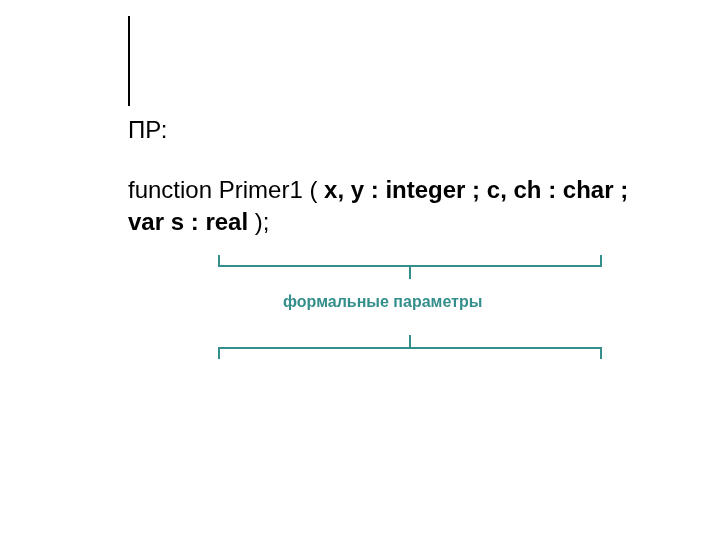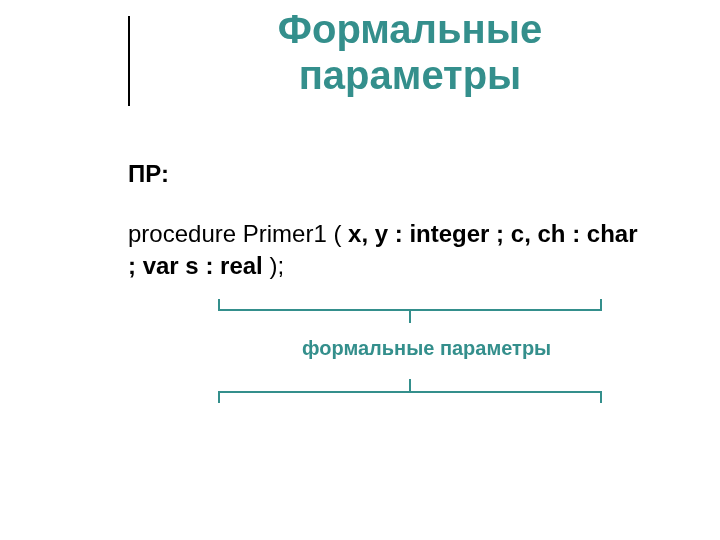--- a/index.html
+++ b/index.html
@@ -38,23 +38,22 @@
     color: #348f8c; 
   }
   .body {
     position: absolute;
     left: 128px;
     top: 116px;
     width: 520px;
   }
   .label-pr {
     font-size: 24px;
-    font-weight: bold;
+    font-weight: normal;
     margin-bottom: 30px;
-    margin-top: 44px;
   }
   .code-block {
     font-size: 24px;
     line-height: 1.35;
     margin-bottom: 12px;
   }
   .bold { font-weight: bold; }
   .bracket-group {
     position: relative;
     height: 120px;
@@ -83,43 +82,38 @@
     border-left: 2px solid #348f8c;
     height: 14px;
     transform: translateX(-1px);
   }
   .bracket.up .stem { bottom: -14px; }
   .bracket.down .stem { top: -14px; }
   .annot {
     position: absolute;
     color: #348f8c;
     font-weight: bold;
-    font-size: 20px;
+    font-size: 16px;
     white-space: nowrap;
-    margin-left: 19px;
   }
 </style>
 </head>
 <body>
 
 <div class="slide">
 
   <div class="vrule"></div>
 
-  <div class="title">
-    <span>Формальные</span><br>
-    <span>параметры</span>
-  </div>
 
   <div class="body">
 
     <div class="label-pr">ПР:</div>
 
     <div class="code-block">
-      <span>procedure Primer1 ( </span><span class="bold"><span>x, y : integer ; c, ch : char ; var s : real</span></span><span> );</span>
+      <span>function Primer1 ( </span><span class="bold"><span>x, y : integer ; c, ch : char ; var s : real</span></span><span> );</span>
     </div>
 
     <div class="bracket-group">
 
       <div class="bracket up" style="left:90px; width:380px; top:4px;">
         <span class="stem"></span>
       </div>
 
       <div class="annot" style="left:155px; top:42px;">формальные параметры</div>
 

